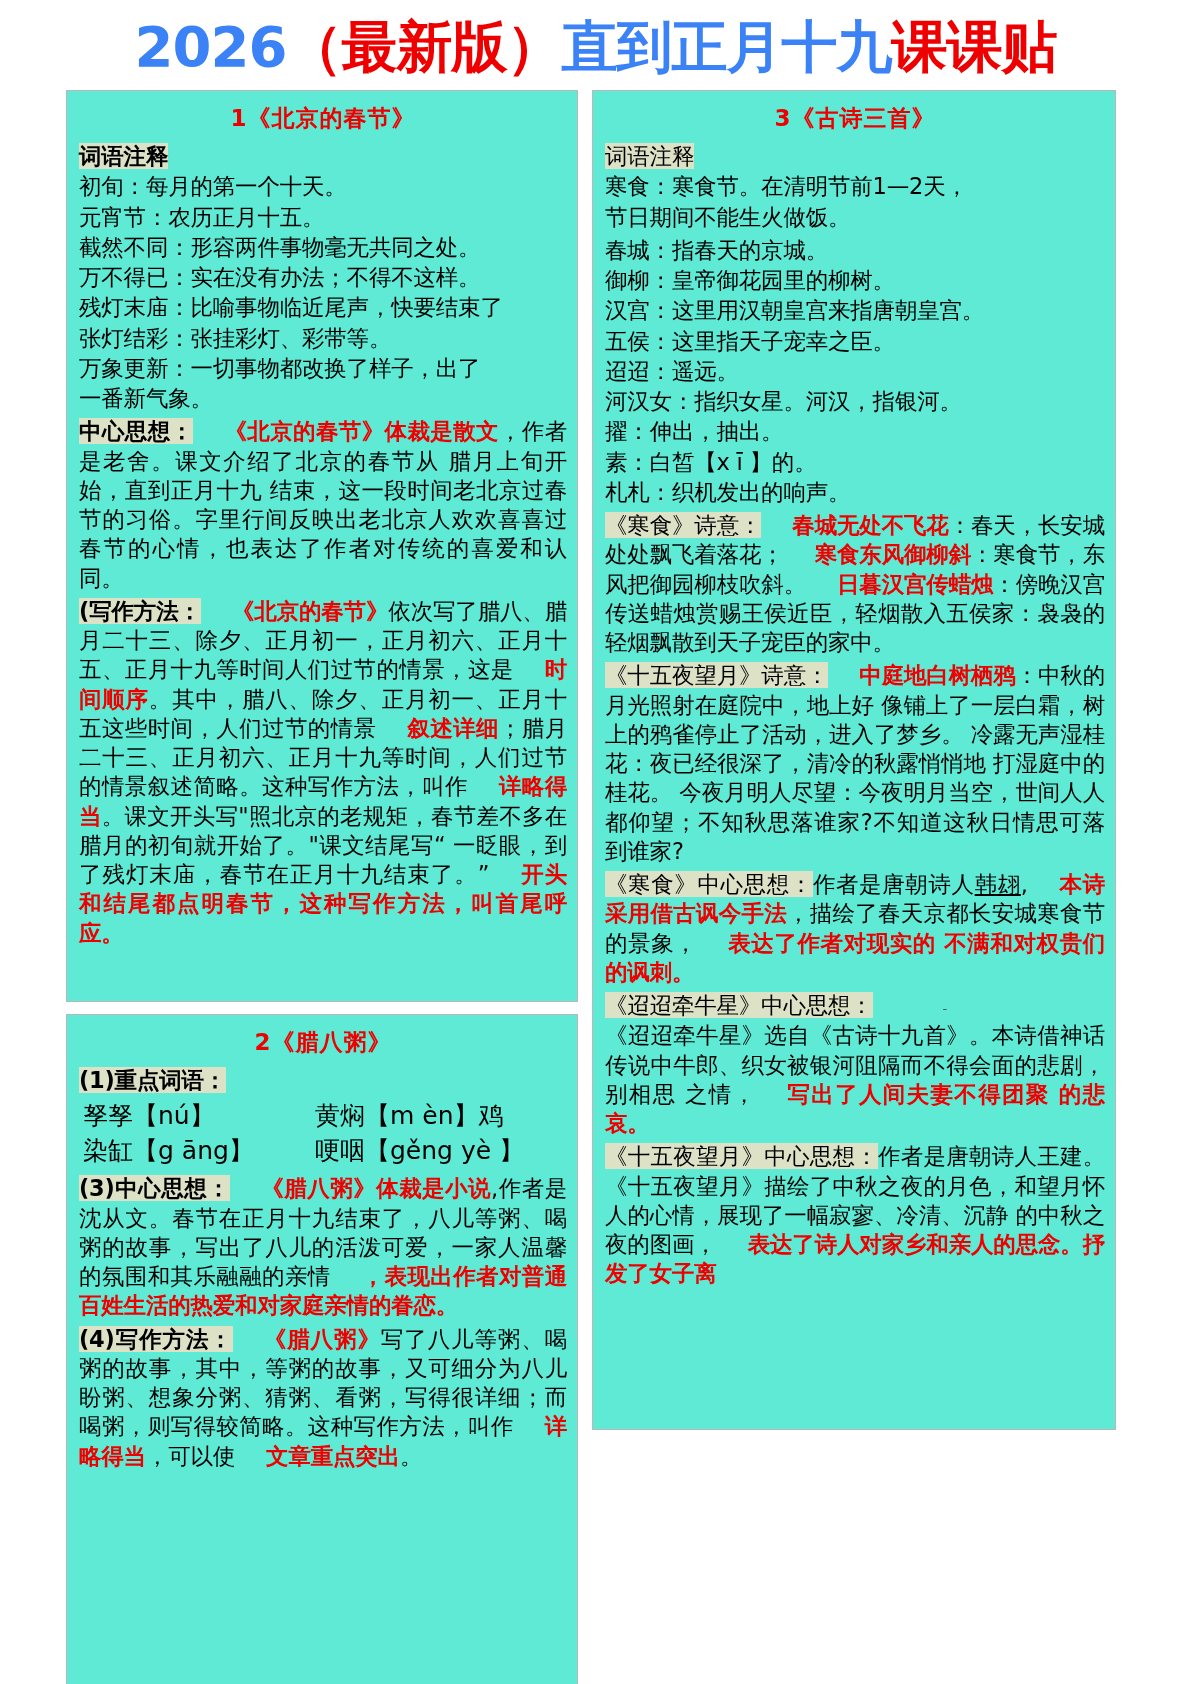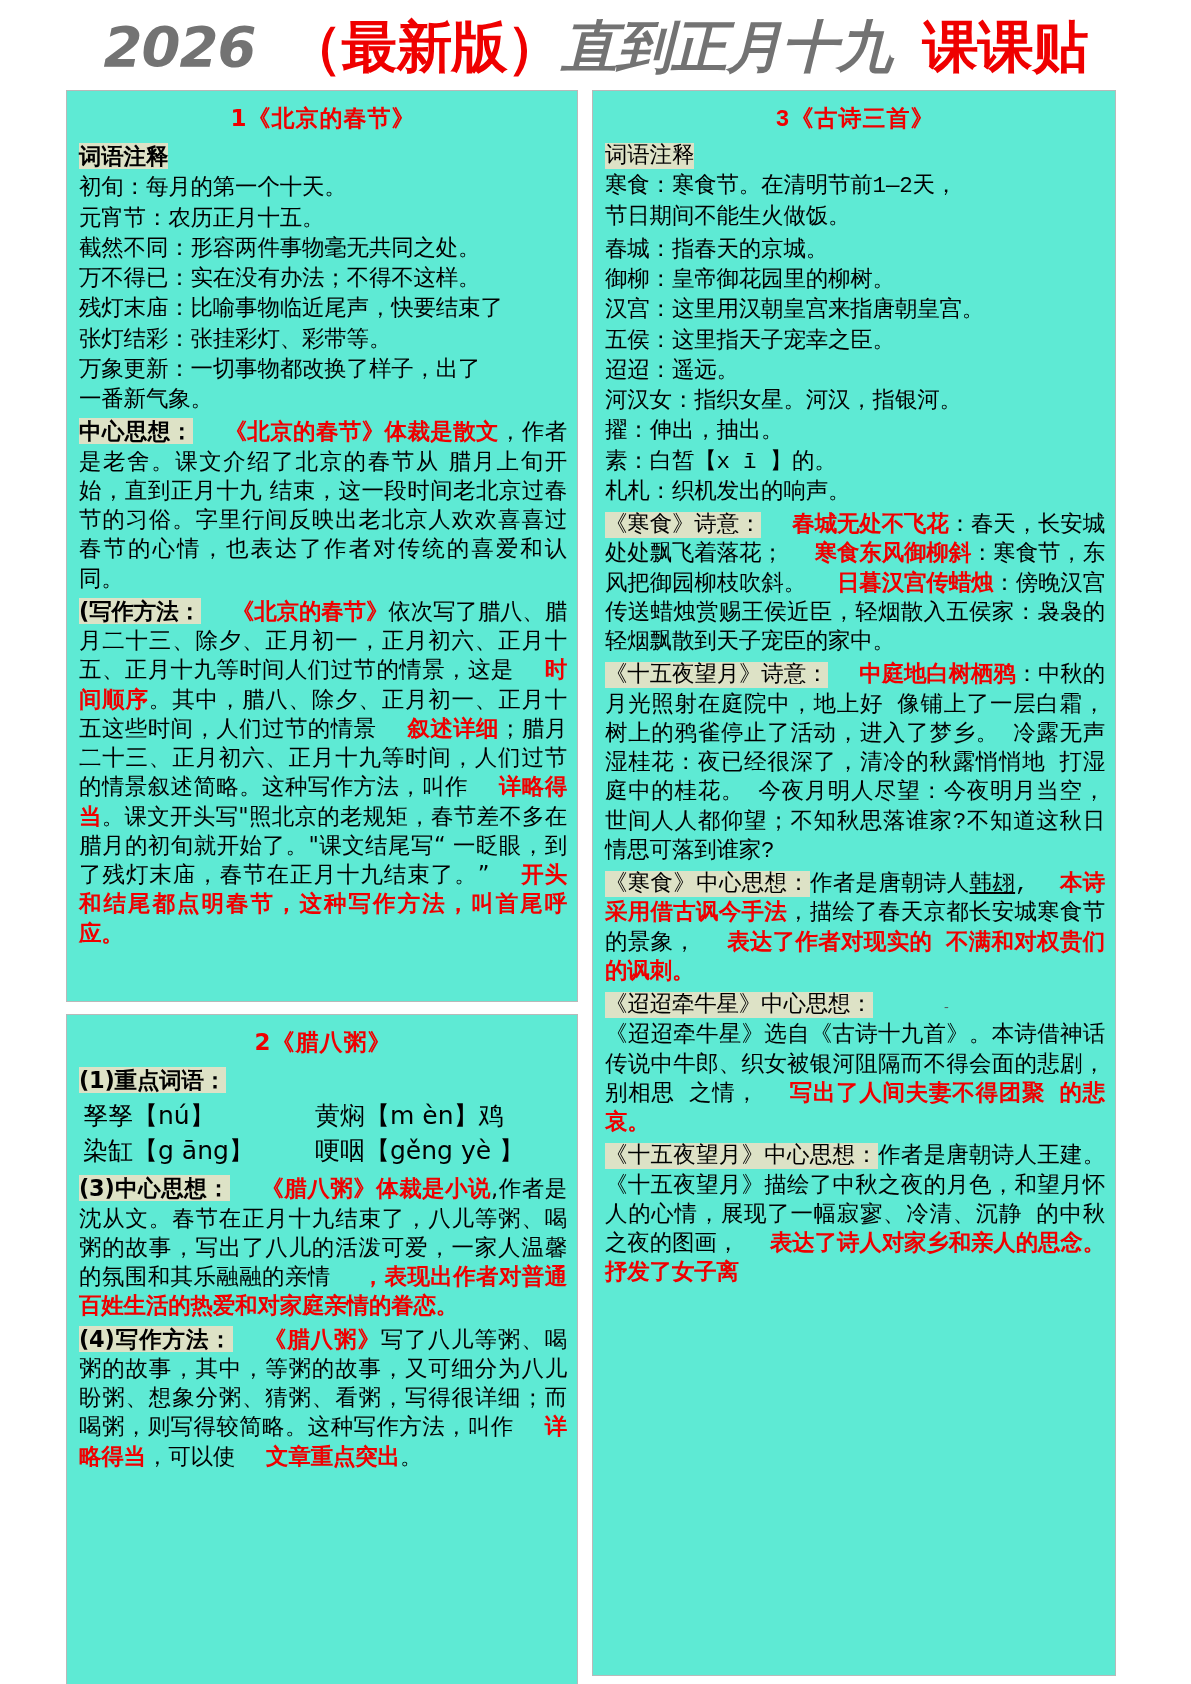--- a/index.html
+++ b/index.html
@@ -19,40 +19,40 @@
   .title {
     text-align: center;
     font-size: 56px;
     font-weight: 700;
     letter-spacing: -1px;
     line-height: 1.18;
     padding: 14px 0 10px 0;
     white-space: nowrap;
   }
   .title .red { color: #ef0000; }
-  .title .blk { color: #737373; font-style: italic; }
+  .title .blk { color: #3b82f6; }
 
   
   .columns {
     display: flex;
     gap: 14px;
     padding: 0 62px 0 66px;
     align-items: flex-start;
   }
   .col { width: 512px; display: flex; flex-direction: column; gap: 12px; }
   .col-right { width: 524px; }
 
   .card {
     border: 1px solid #b9b9b9;
     background: #5eead4;
     padding: 8px 10px 10px 12px;
   }
   .card-left1 { height: 912px; }
   .card-left2 { height: 679px; }
-  .card-right { height: 1586px; font-family: Liberation Mono, monospace; }
+  .card-right { height: 1340px; }
 
   .lesson-title {
     text-align: center;
     color: #ef0000;
     font-size: 23px;
     font-weight: 700;
     margin: 4px 0 8px 0;
     letter-spacing: 1px;
   }
 
@@ -65,21 +65,21 @@
     text-justify: inter-character;
   }
   p.tight { margin-bottom: 1px; }
   p.gap-before { margin-top: 1px; }
 
   .hl {
     background: #dde2c6;
     font-weight: 700;
   }
   .hl-norm { background: #dde2c6; }
-  .red { color: #ef0000; margin-left: 31px; }
+  .red { color: #ef0000; }
   .red-b { color: #ef0000; font-weight: 700; padding-left: 31px; }
   .uline { text-decoration: underline; }
 
   .pinyin-block {
     font-size: 25px;
     line-height: 1.38;
     margin: 4px 0 6px 4px;
   }
   .pinyin-row { display: flex; }
   .pinyin-cell { width: 232px; }

